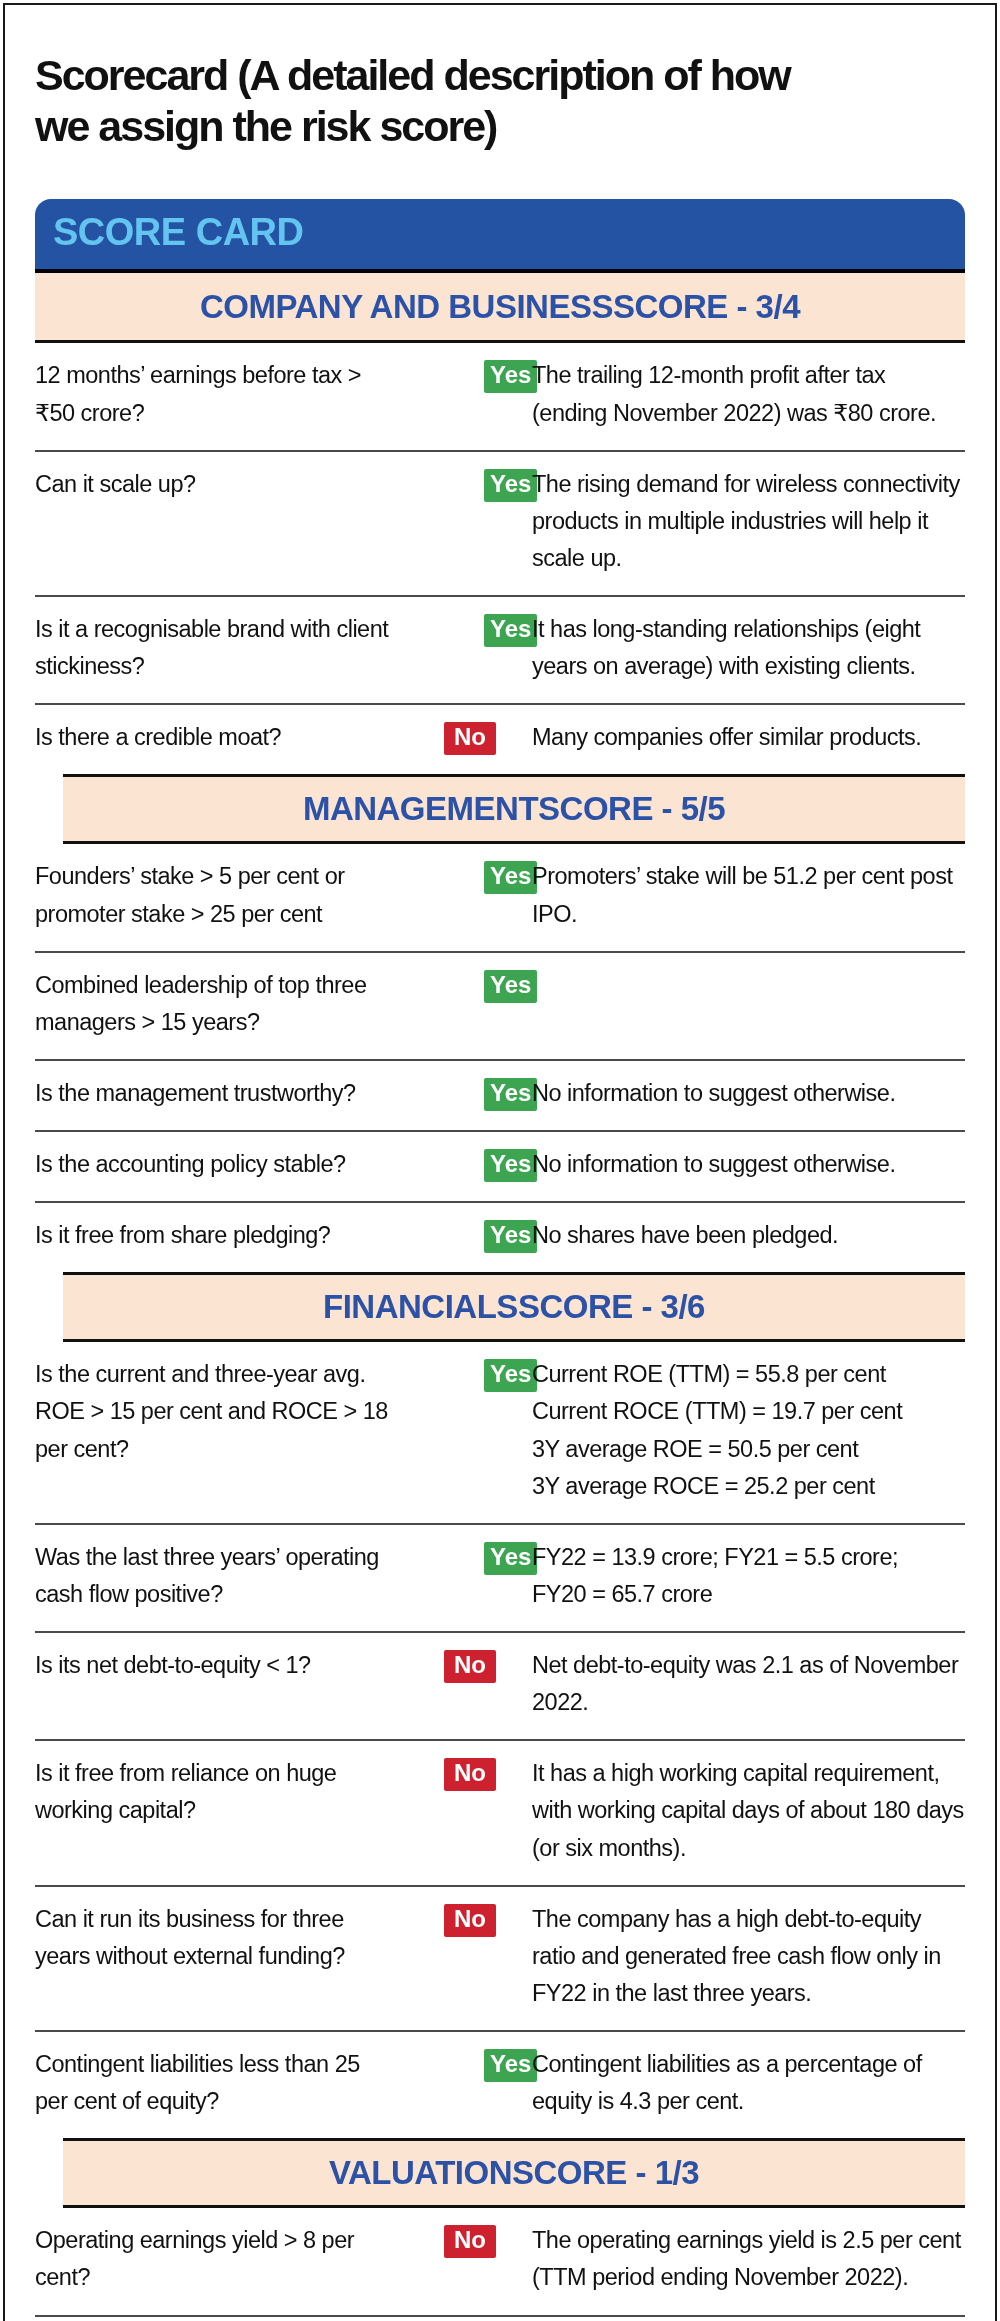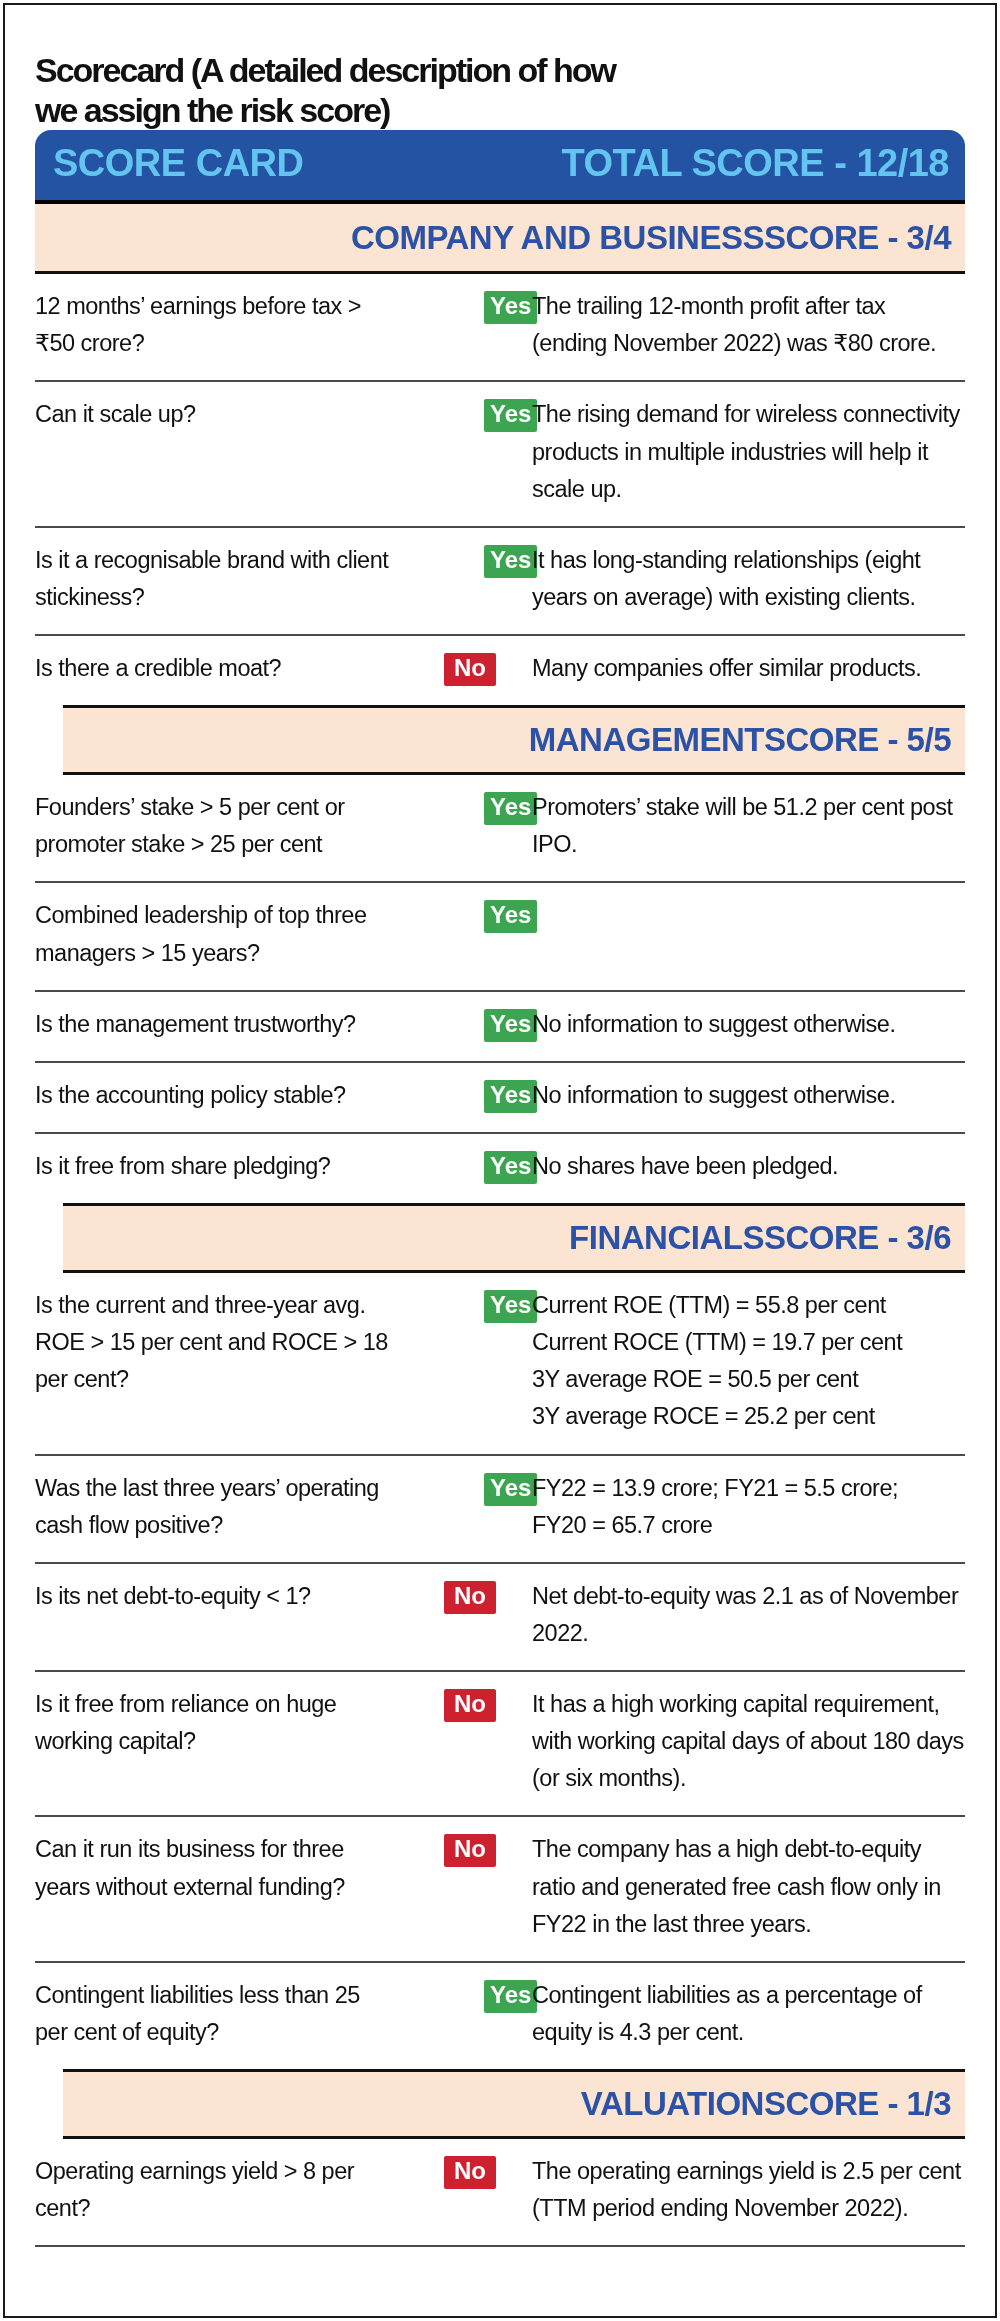--- a/index.html
+++ b/index.html
@@ -25,25 +25,26 @@
   .frame {
     position: absolute;
     inset: 3px;
     border: 2px solid #1a1a1a;
     pointer-events: none;
   }
   .page {
     padding: 50px 35px 0 35px;
   }
   .page-title {
-    font-size: 34px;
+    font-size: 43px;
     font-weight: bold;
     line-height: 1.18;
     letter-spacing: -2px;
     white-space: pre-line;
+    margin-bottom: 48px;
   }
   .scoreboard-header {
     background: var(--header-bg);
     border-radius: 16px 16px 0 0;
     border-bottom: 4px solid #000;
     height: 74px;
     display: flex;
     align-items: center;
     justify-content: space-between;
     padding: 0 16px 4px 18px;
@@ -53,21 +54,21 @@
     font-size: 38px;
     font-weight: bold;
     letter-spacing: -0.5px;
   }
   .section-band {
     background: var(--section-bg);
     border-bottom: 3px solid #111;
     height: 70px;
     display: flex;
     align-items: center;
-    justify-content: flex-end;
+    justify-content: center;
     padding: 0 14px;
   }
   .section + .section .section-band { border-top: 3px solid #111; margin-left: 28px; }
   .section-band .band-text {
     color: var(--section-text);
     font-size: 33px;
     font-weight: bold;
     letter-spacing: -0.5px;
   }
   .row {
@@ -110,21 +111,20 @@
 
 <div class="frame"></div>
 
 <div class="page">
 
   <h1 class="page-title">Scorecard (A detailed description of how
 we assign the risk score)</h1>
 
   <div class="scoreboard-header">
     <span class="hdr-text">SCORE CARD</span>
-    <span class="hdr-text">TOTAL SCORE - 12/18</span>
   </div>
 
   <div id="sections">
   <div class="section">
     <div class="section-band">
       <span class="band-text">COMPANY AND BUSINESS</span>
       <span class="band-text">SCORE - 3/4</span>
     </div>
     <div class="rows">
   <div class="row">

